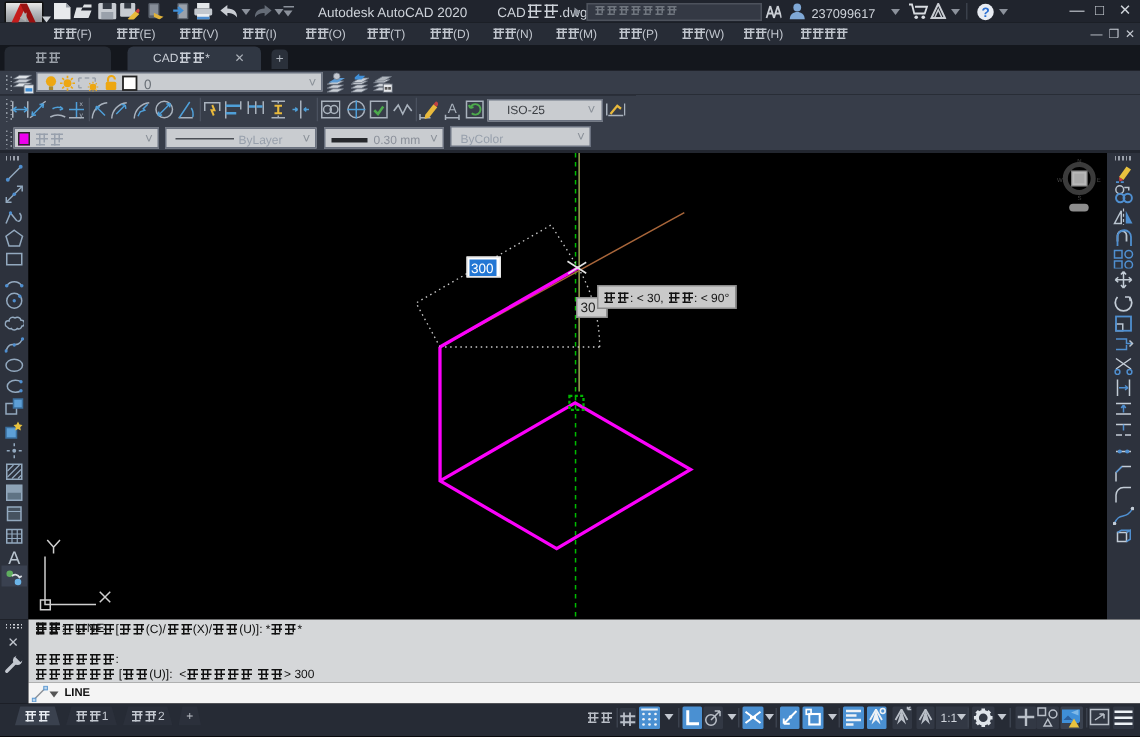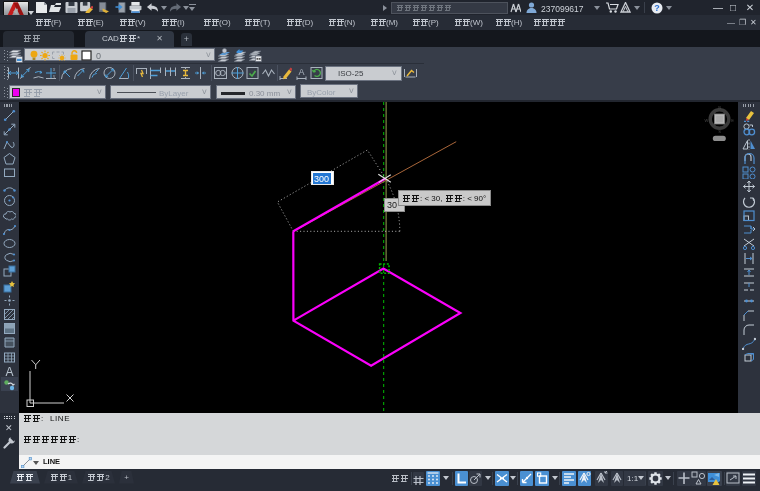--- a/index.html
+++ b/index.html
@@ -108,20 +108,21 @@
  <svg class="qat" style="left:146px" width="14" height="11" viewBox="0 0 14 11">
       <path d="M1,5 L6,1 L6,3.5 C11,3.5 13,6 13,10 C11,7.5 9,6.8 6,6.8 L6,9 Z" fill="#c9cdd3"></path>
     </svg>
  <div class="cardn" style="left:161px;top:6px;border-top-color:#8b919b"></div>
  <svg class="qat" style="left:169px" width="14" height="11" viewBox="0 0 14 11">
       <path d="M13,5 L8,1 L8,3.5 C3,3.5 1,6 1,10 C3,7.5 5,6.8 8,6.8 L8,9 Z" fill="#646b76"></path>
     </svg>
  <div class="cardn" style="left:183px;top:6px;border-top-color:#8b919b"></div>
  <div class="ab" style="left:189px;top:4px;width:7px;height:1px;background:#8b919b"></div>
  <div class="cardn" style="left:189px;top:7px;border-top-color:#8b919b"></div>
+ <div class="ab" id="ttext">Autodesk AutoCAD 2020&nbsp;&nbsp;&nbsp;&nbsp;&nbsp;&nbsp;&nbsp;&nbsp;CAD<i class="c s9"></i><i class="c s9"></i>.dwg</div>
  <div class="ab" style="left:383px;top:5px;width:0;height:0;border-top:3px solid transparent;border-bottom:3px solid transparent;border-left:4px solid #8b919b"></div>
     <div class="ab" id="search"><i class="c" style="width:6px;height:6px"></i><i class="c" style="width:6px;height:6px"></i><i class="c" style="width:6px;height:6px"></i><i class="c" style="width:6px;height:6px"></i><i class="c" style="width:6px;height:6px"></i><i class="c" style="width:6px;height:6px"></i><i class="c" style="width:6px;height:6px"></i></div>
  <svg class="ab" style="left:510px;top:3px" width="11" height="10" viewBox="0 0 11 10">
       <path d="M1,9 L3.5,1 M3.5,1 L6,9 M2,6 h3" stroke="#c9cdd3" stroke-width="1.2" fill="none"></path>
       <path d="M6,9 L8.5,1 M8.5,1 L11,9 M7,6 h3" stroke="#c9cdd3" stroke-width="1.2" fill="none"></path>
     </svg>
  <svg class="ab" style="left:526px;top:2px" width="11" height="11" viewBox="0 0 11 11">
       <circle cx="5.5" cy="3" r="2.6" fill="#7fa8d6"></circle>
       <path d="M0.5,11 C0.5,7.5 3,6 5.5,6 C8,6 10.5,7.5 10.5,11 Z" fill="#7fa8d6"></path>
     </svg>
@@ -337,21 +338,21 @@
  <div class="combo" style="left:110px;top:1px;width:101px;height:14px">
    <div class="ab" style="left:6px;top:6px;width:39px;height:1px;background:#4a4e55"></div>
    <span style="position:absolute;left:48px;top:3px;color:#98a0ac">ByLayer</span>
    <span style="position:absolute;right:3px;top:1px;color:#8a9098;font-size:9px">˅</span>
  </div>
  <div class="combo" style="left:216px;top:1px;width:80px;height:14px">
    <div class="ab" style="left:4px;top:6px;width:24px;height:3px;background:#26282c"></div>
    <span style="position:absolute;left:32px;top:3px;color:#8a8f99">0.30 mm</span>
    <span style="position:absolute;right:3px;top:1px;color:#8a9098;font-size:9px">˅</span>
  </div>
- <div class="combo" style="left:300px;top:0;width:58px;height:14px">
+ <div class="combo" style="left:300px;top:0;width:94px;height:14px">
    <span style="position:absolute;left:6px;top:3px;color:#98a0ac">ByColor</span>
    <span style="position:absolute;right:3px;top:1px;color:#8a9098;font-size:9px">˅</span>
  </div>
 </div>
 <div class="ab" id="lbar">
  <div class="ab" style="left:4px;top:2px;width:10px;height:3px;background:repeating-linear-gradient(90deg,#9aa0aa 0 1px,transparent 1px 2.5px)"></div>
  <svg class="ab" style="left:3px;top:7.1px" width="13" height="13" viewBox="0 0 13 13">
       <line x1="2" y1="11" x2="11" y2="2" stroke="#93a9bf"></line>
       <circle cx="10.8" cy="2.2" r="1.3" fill="#4f8fd0"></circle>
       <circle cx="2.2" cy="10.8" r="1.3" fill="#4f8fd0"></circle>
@@ -560,22 +561,24 @@
  <div class="ab" style="left:4px;top:3px;width:12px;height:1px;background:repeating-linear-gradient(90deg,#cfd3d9 0 1px,transparent 1px 2.5px)"></div>
  <div class="ab" style="left:4px;top:5px;width:12px;height:1px;background:repeating-linear-gradient(90deg,#cfd3d9 0 1px,transparent 1px 2.5px)"></div>
  <div class="ab" style="left:5px;top:10px;color:#c3c8d0;font-size:9px">✕</div>
  <svg class="ab" style="left:3px;top:23px" width="13" height="13" viewBox="0 0 13 13">
       <circle cx="8.7" cy="4.3" r="3.1" fill="#c3c8d0"></circle>
       <rect x="8" y="0" width="5" height="4" fill="#262b35" transform="rotate(45 10 2)"></rect>
       <path d="M1.5,11.5 L7.2,5.8" stroke="#c3c8d0" stroke-width="2.2" stroke-linecap="round"></path>
     </svg>
 </div>
 <div class="ab" id="cmdhist">
+ <div class="hl" style="top:2px"><i class="c s7"></i><i class="c s7"></i><i class="c s7"></i><i class="c s7"></i><i class="c s7"></i><i class="c s7"></i>[<i class="c s7"></i><i class="c s7"></i>(C)/<i class="c s7"></i><i class="c s7"></i>(X)/<i class="c s7"></i><i class="c s7"></i>(U)]: *<i class="c s7"></i><i class="c s7"></i>*</div>
  <div class="hl" style="top:1px"><i class="c s7"></i><i class="c s7"></i>:&nbsp;&nbsp;&nbsp;<span style="letter-spacing:0.6px">LINE</span></div>
  <div class="hl" style="top:22px"><i class="c s7"></i><i class="c s7"></i><i class="c s7"></i><i class="c s7"></i><i class="c s7"></i><i class="c s7"></i>:</div>
+ <div class="hl" style="top:32px"><i class="c s7"></i><i class="c s7"></i><i class="c s7"></i><i class="c s7"></i><i class="c s7"></i><i class="c s7"></i> [<i class="c s7"></i><i class="c s7"></i>(U)]:&nbsp;&nbsp;&lt;<i class="c s7"></i><i class="c s7"></i><i class="c s7"></i><i class="c s7"></i><i class="c s7"></i> <i class="c s7"></i><i class="c s7"></i>&gt; 300</div>
 </div>
 <div class="ab" id="cmdline">
  <svg class="ab" style="left:2px;top:2px" width="11" height="11" viewBox="0 0 11 11">
       <line x1="1.5" y1="9.5" x2="9.5" y2="1.5" stroke="#8a9098" stroke-width="1"></line>
       <rect x="0.5" y="8.5" width="2.4" height="2.4" fill="#bcd6ee" stroke="#5e9ad2" stroke-width="0.7"></rect>
       <rect x="8.2" y="0.5" width="2.4" height="2.4" fill="#bcd6ee" stroke="#5e9ad2" stroke-width="0.7"></rect>
     </svg>
  <div class="cardn" style="left:14px;top:6px;border-top-color:#555"></div>
  <span style="position:absolute;left:24px;font-weight:bold;font-size:7.5px">LINE</span>
 </div>

